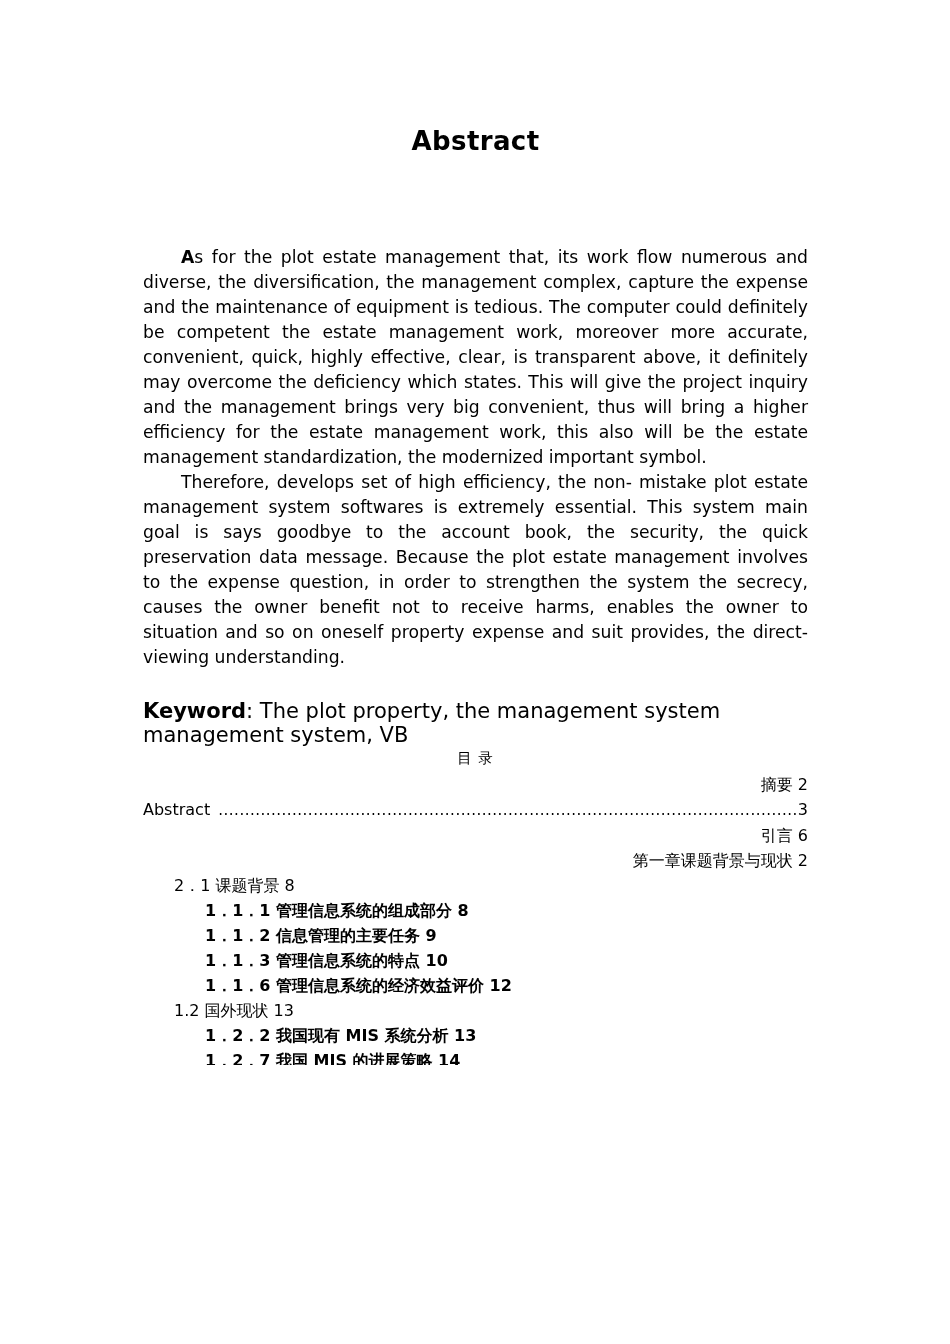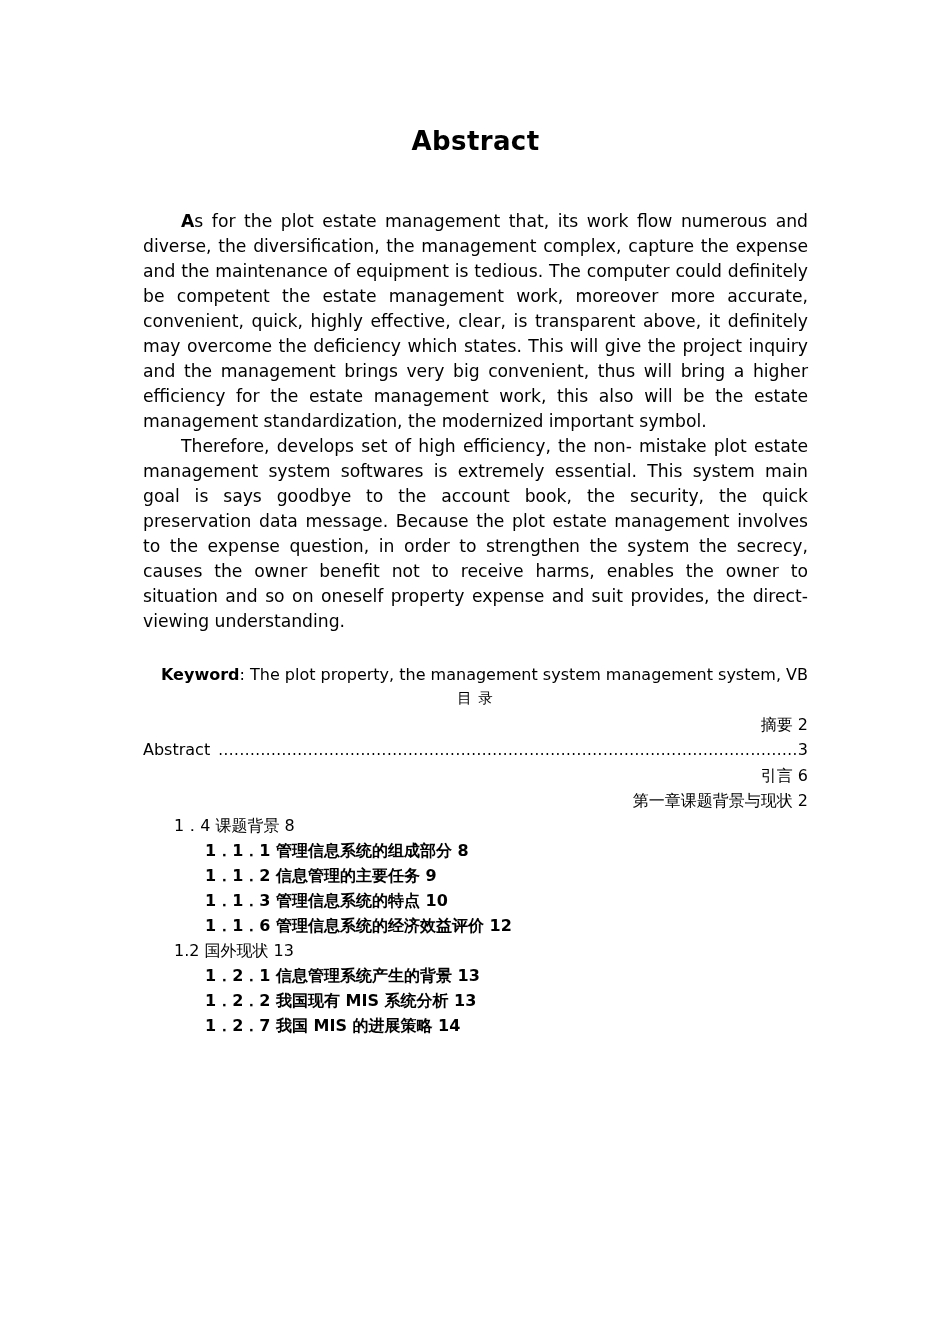--- a/index.html
+++ b/index.html
@@ -28,40 +28,40 @@
     font-size: 26px;
     font-weight: bold;
     text-align: center;
     letter-spacing: 0.4px;
     margin: 0;
     padding-top: 126px;
     line-height: 1.2;
   }
 
   .abstract-body {
-    margin-top: 52px;
+    margin-top: 88px;
   }
   .para {
     font-size: 17.2px;
     line-height: 25px;
     text-align: justify;
     text-justify: inter-word;
     margin: 0;
     text-indent: 38px;
     hyphens: none;
   }
   .para .lead-cap {
     font-weight: bold;
   }
 
   .keyword-block {
     margin-top: 29px;
-    font-size: 16px;
+    font-size: 21px;
     line-height: 24px;
-    text-align: right;
+    text-align: left;
   }
   .keyword-label {
     font-weight: bold;
   }
 
   .toc-heading {
     font-size: 14.5px;
     text-align: center;
     line-height: 22px;
     letter-spacing: 1px;
@@ -117,25 +117,24 @@
 
     <div class="toc">
         <div class="toc-row lvl0">摘要 2</div>
         <div class="toc-row lvl0 leader">
           <span class="t-label">Abstract</span>
           <span class="t-dots">..............................................................................................................</span>
           <span class="t-page">3</span>
         </div>
         <div class="toc-row lvl0">引言 6</div>
         <div class="toc-row lvl0">第一章课题背景与现状 2</div>
-        <div class="toc-row lvl1">1．4 课题背景 8</div>
+        <div class="toc-row lvl1">2．1 课题背景 8</div>
         <div class="toc-row lvl2">1．1．1 管理信息系统的组成部分 8</div>
         <div class="toc-row lvl2">1．1．2 信息管理的主要任务 9</div>
         <div class="toc-row lvl2">1．1．3 管理信息系统的特点 10</div>
         <div class="toc-row lvl2">1．1．6 管理信息系统的经济效益评价 12</div>
         <div class="toc-row lvl1">1.2 国外现状 13</div>
-        <div class="toc-row lvl2">1．2．1 信息管理系统产生的背景 13</div>
         <div class="toc-row lvl2">1．2．2 我国现有 MIS 系统分析 13</div>
         <div class="toc-row lvl2">1．2．7 我国 MIS 的进展策略 14</div>
       </div>
 
   </div>
 </div>
 
 </body></html>

